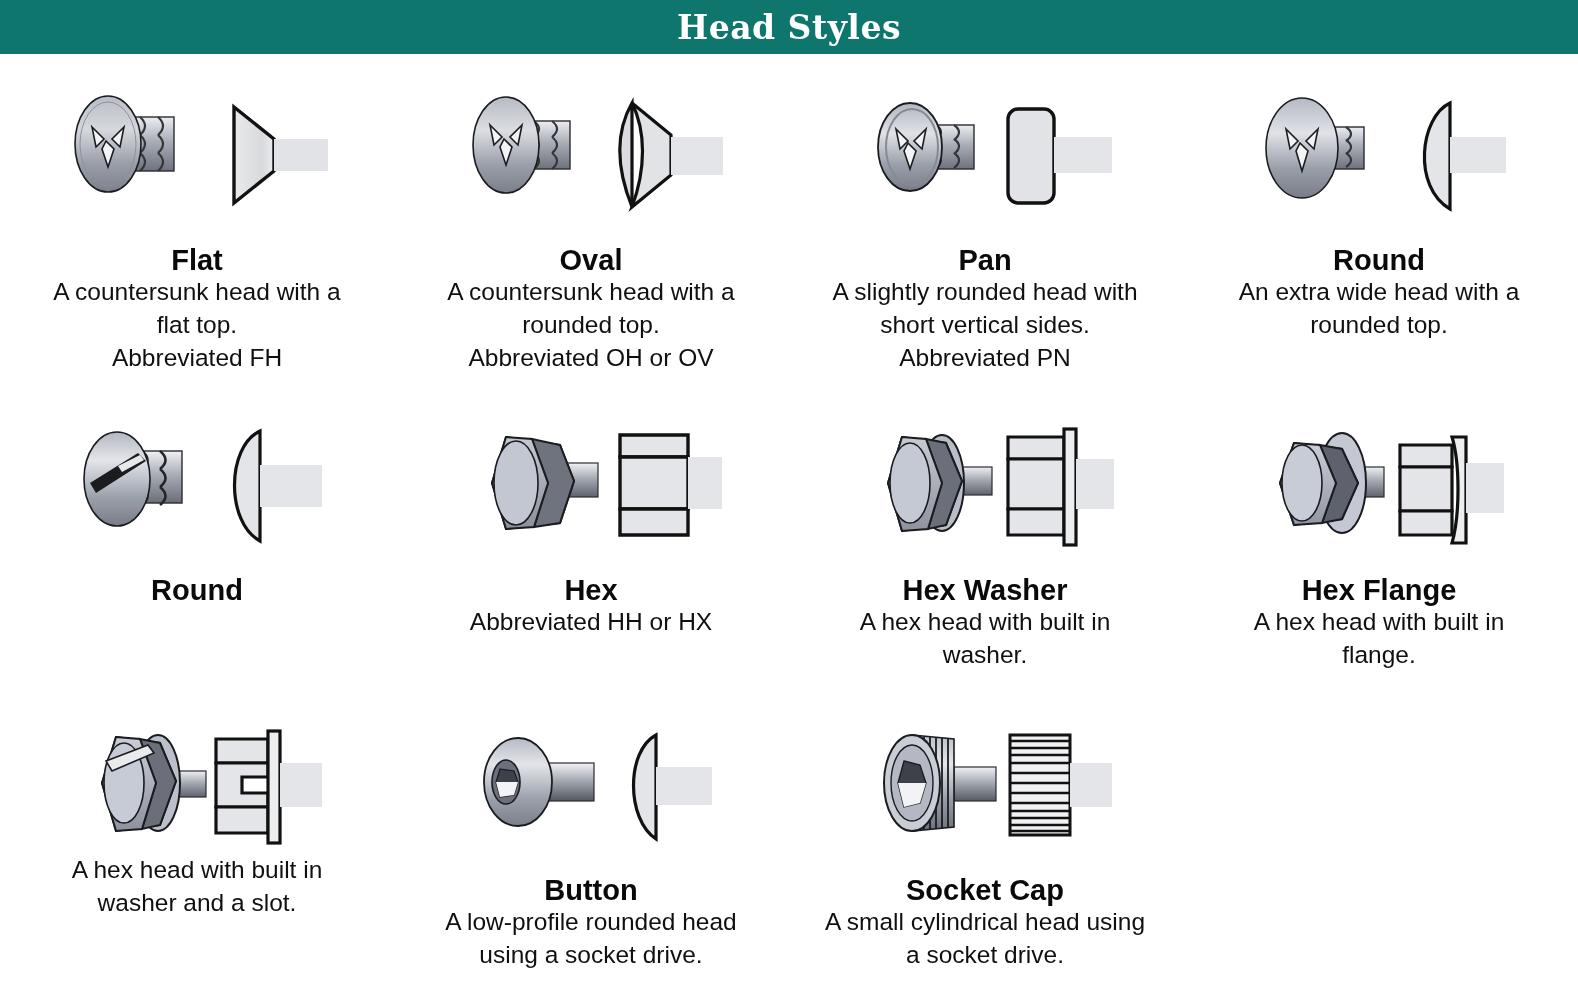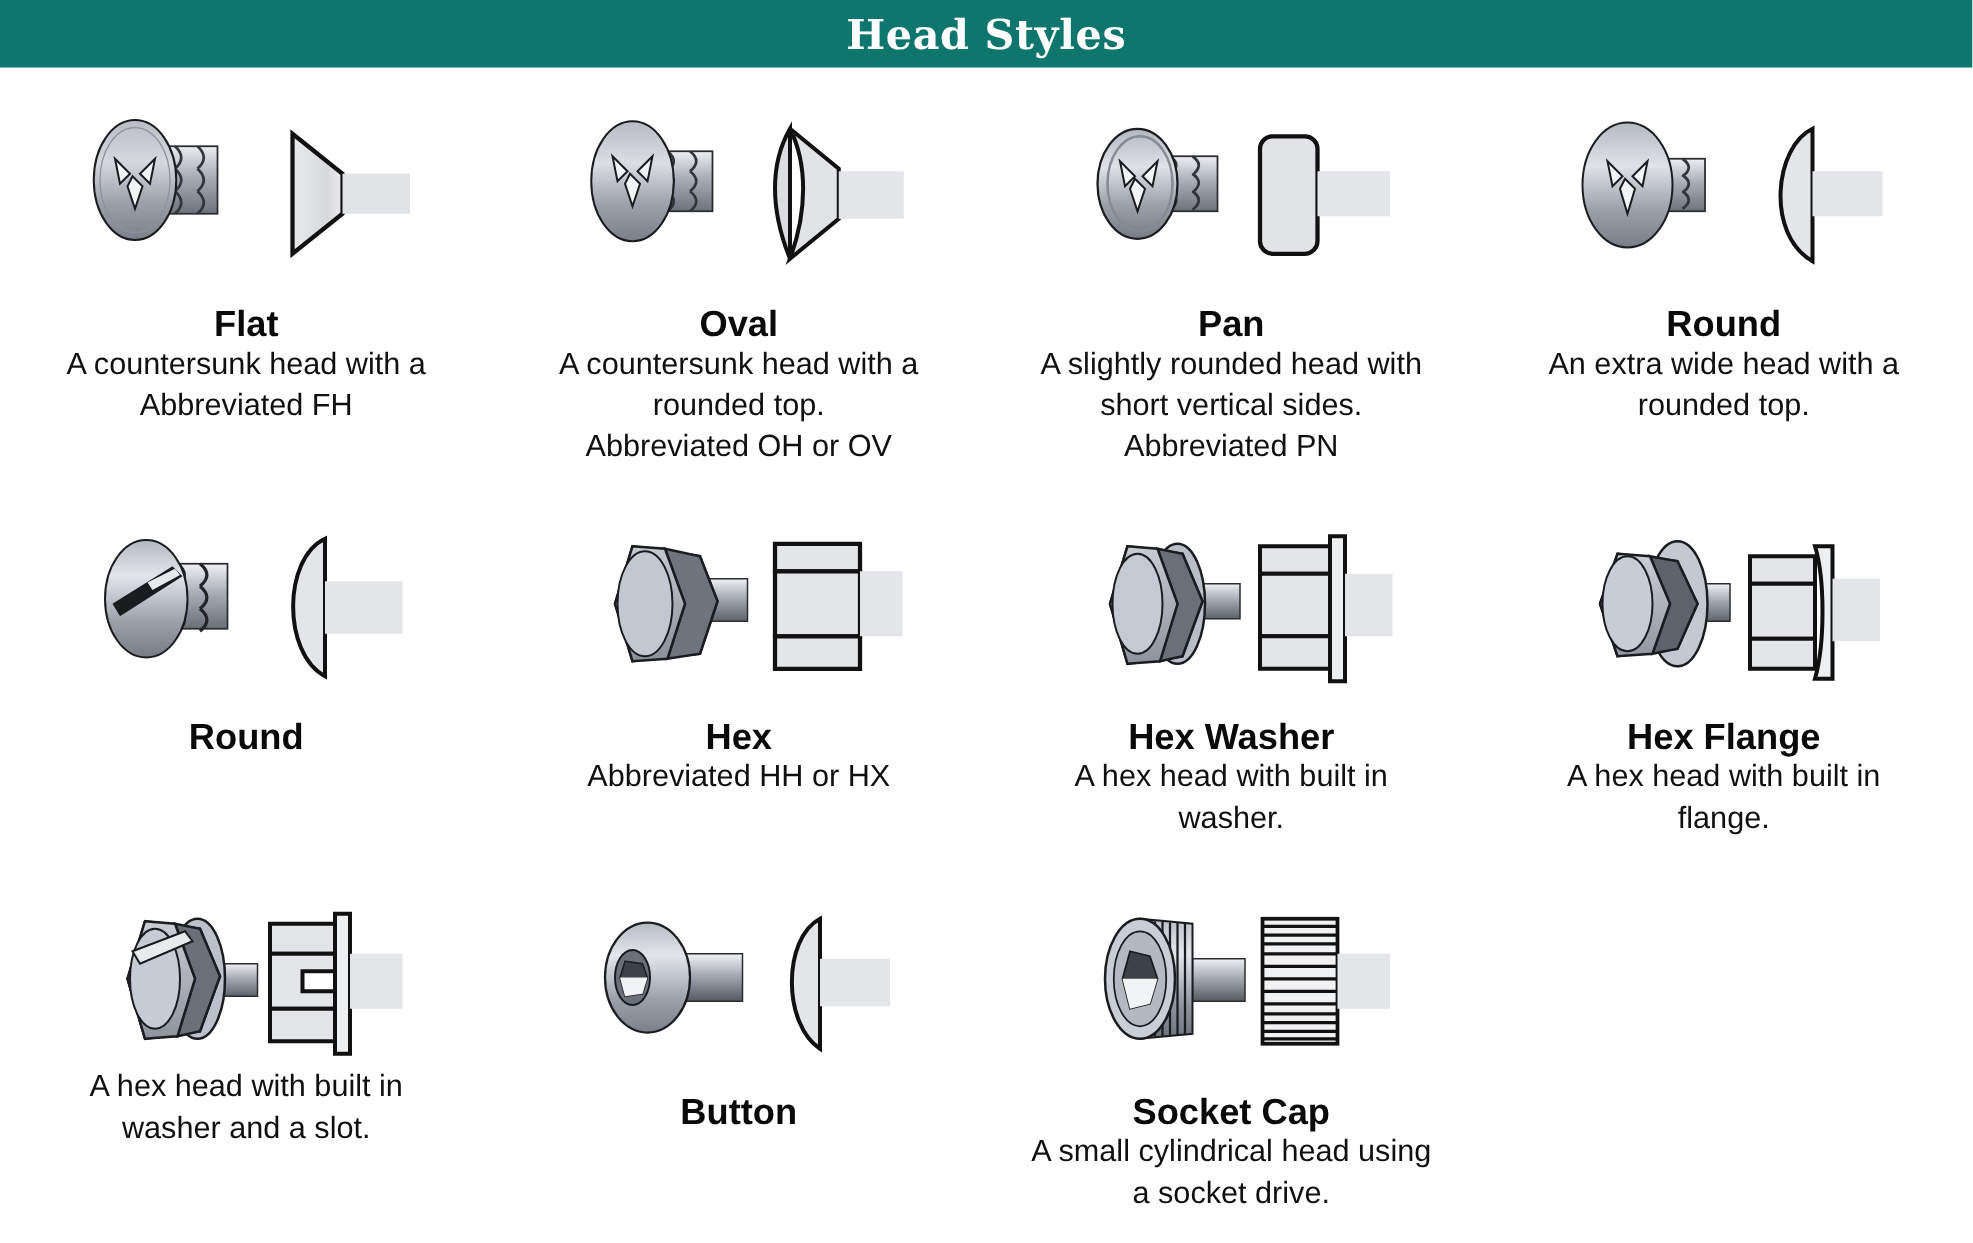--- a/index.html
+++ b/index.html
@@ -155,20 +155,21 @@
               <path d="M172 16 L172 112 L212 80 L212 48 Z" fill="url(#sideFlat)" stroke="#111" stroke-width="3.4" stroke-linejoin="miter"></path>
               <rect x="212" y="48" width="54" height="32" fill="#e2e3e6"></rect>
               <line x1="212" y1="48" x2="266" y2="48" stroke="url(#fadeFlat)" stroke-width="3.4"></line>
               <line x1="212" y1="80" x2="266" y2="80" stroke="url(#fadeFlat)" stroke-width="3.4"></line>
             </g>
           </svg>
         </div>
         <div class="name">Flat</div>
         <div class="desc">
           <span class="ln">A countersunk head with a</span>
+          <span class="ln">flat top.</span>
           <span class="ln">Abbreviated FH</span>
         </div>
       </div>
 
       <div class="cell">
         <div class="art">
           <svg width="270" height="130" viewBox="0 0 270 130">
             <defs>
               <linearGradient id="mOval" x1="0" y1="0" x2="0" y2="1">
                 <stop offset="0%" stop-color="#b7bac4"></stop>
@@ -574,20 +575,24 @@
 
             <g>
               <path d="M200 12 C170 28 170 96 200 116 Z" fill="#e4e5e8" stroke="#111" stroke-width="3.2"></path>
               <rect x="200" y="44" width="56" height="38" fill="#e4e5e8"></rect>
               <line x1="200" y1="44" x2="256" y2="44" stroke="url(#fadeBT)" stroke-width="3.2"></line>
               <line x1="200" y1="82" x2="256" y2="82" stroke="url(#fadeBT)" stroke-width="3.2"></line>
             </g>
           </svg>
         </div>
         <div class="name">Button</div>
+        <div class="desc">
+          <span class="ln">A low-profile rounded head</span>
+          <span class="ln">using a socket drive.</span>
+        </div>
       </div>
 
       <div class="cell">
         <div class="art">
           <svg width="270" height="125" viewBox="0 0 270 125">
             <defs>
               <linearGradient id="scBody" x1="0" y1="0" x2="0" y2="1">
                 <stop offset="0%" stop-color="#bcc0ca"></stop>
                   <stop offset="30%" stop-color="#e4e6eb"></stop>
                 <stop offset="70%" stop-color="#9297a1"></stop>

